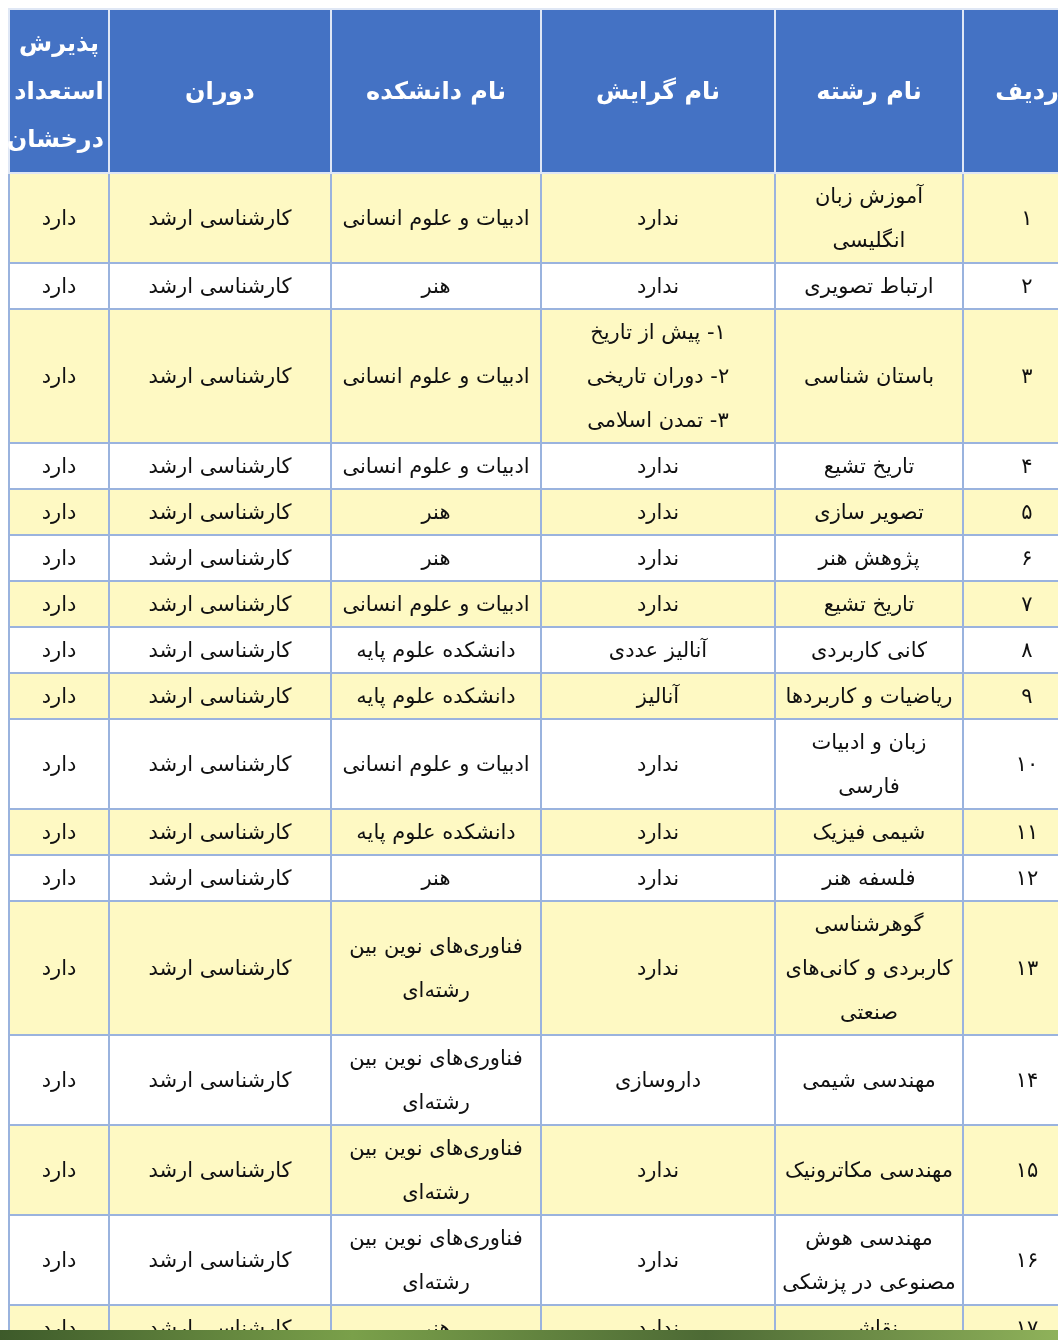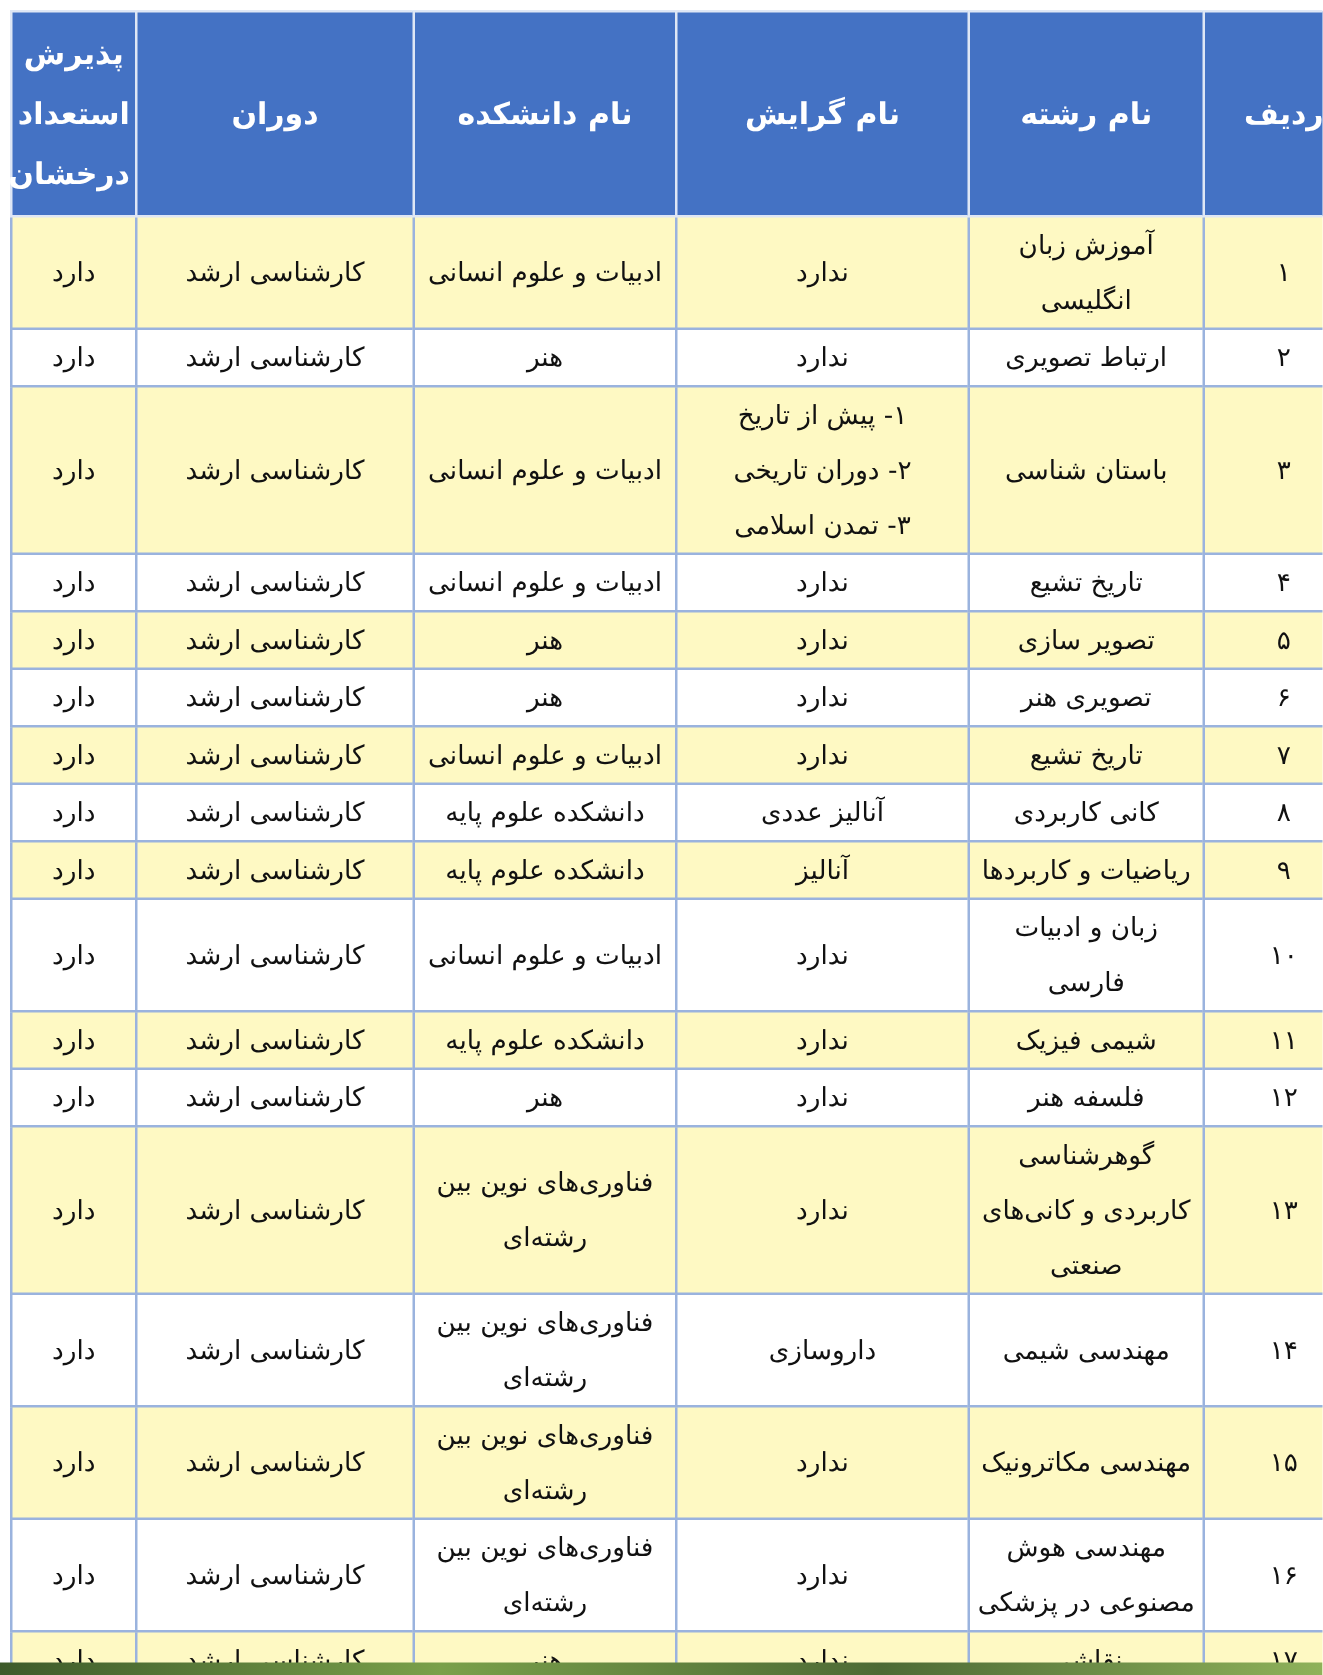--- a/index.html
+++ b/index.html
@@ -104,21 +104,21 @@
           </td>
           <td class="multi">
             <span>هنر</span>
           </td>
           <td>کارشناسی ارشد</td>
           <td>دارد</td>
         </tr>
         <tr class="even">
           <td>۶</td>
           <td class="multi">
-            <span>تصویری هنر</span>
+            <span>پژوهش هنر</span>
           </td>
           <td class="multi">
             <span>ندارد</span>
           </td>
           <td class="multi">
             <span>هنر</span>
           </td>
           <td>کارشناسی ارشد</td>
           <td>دارد</td>
         </tr>

